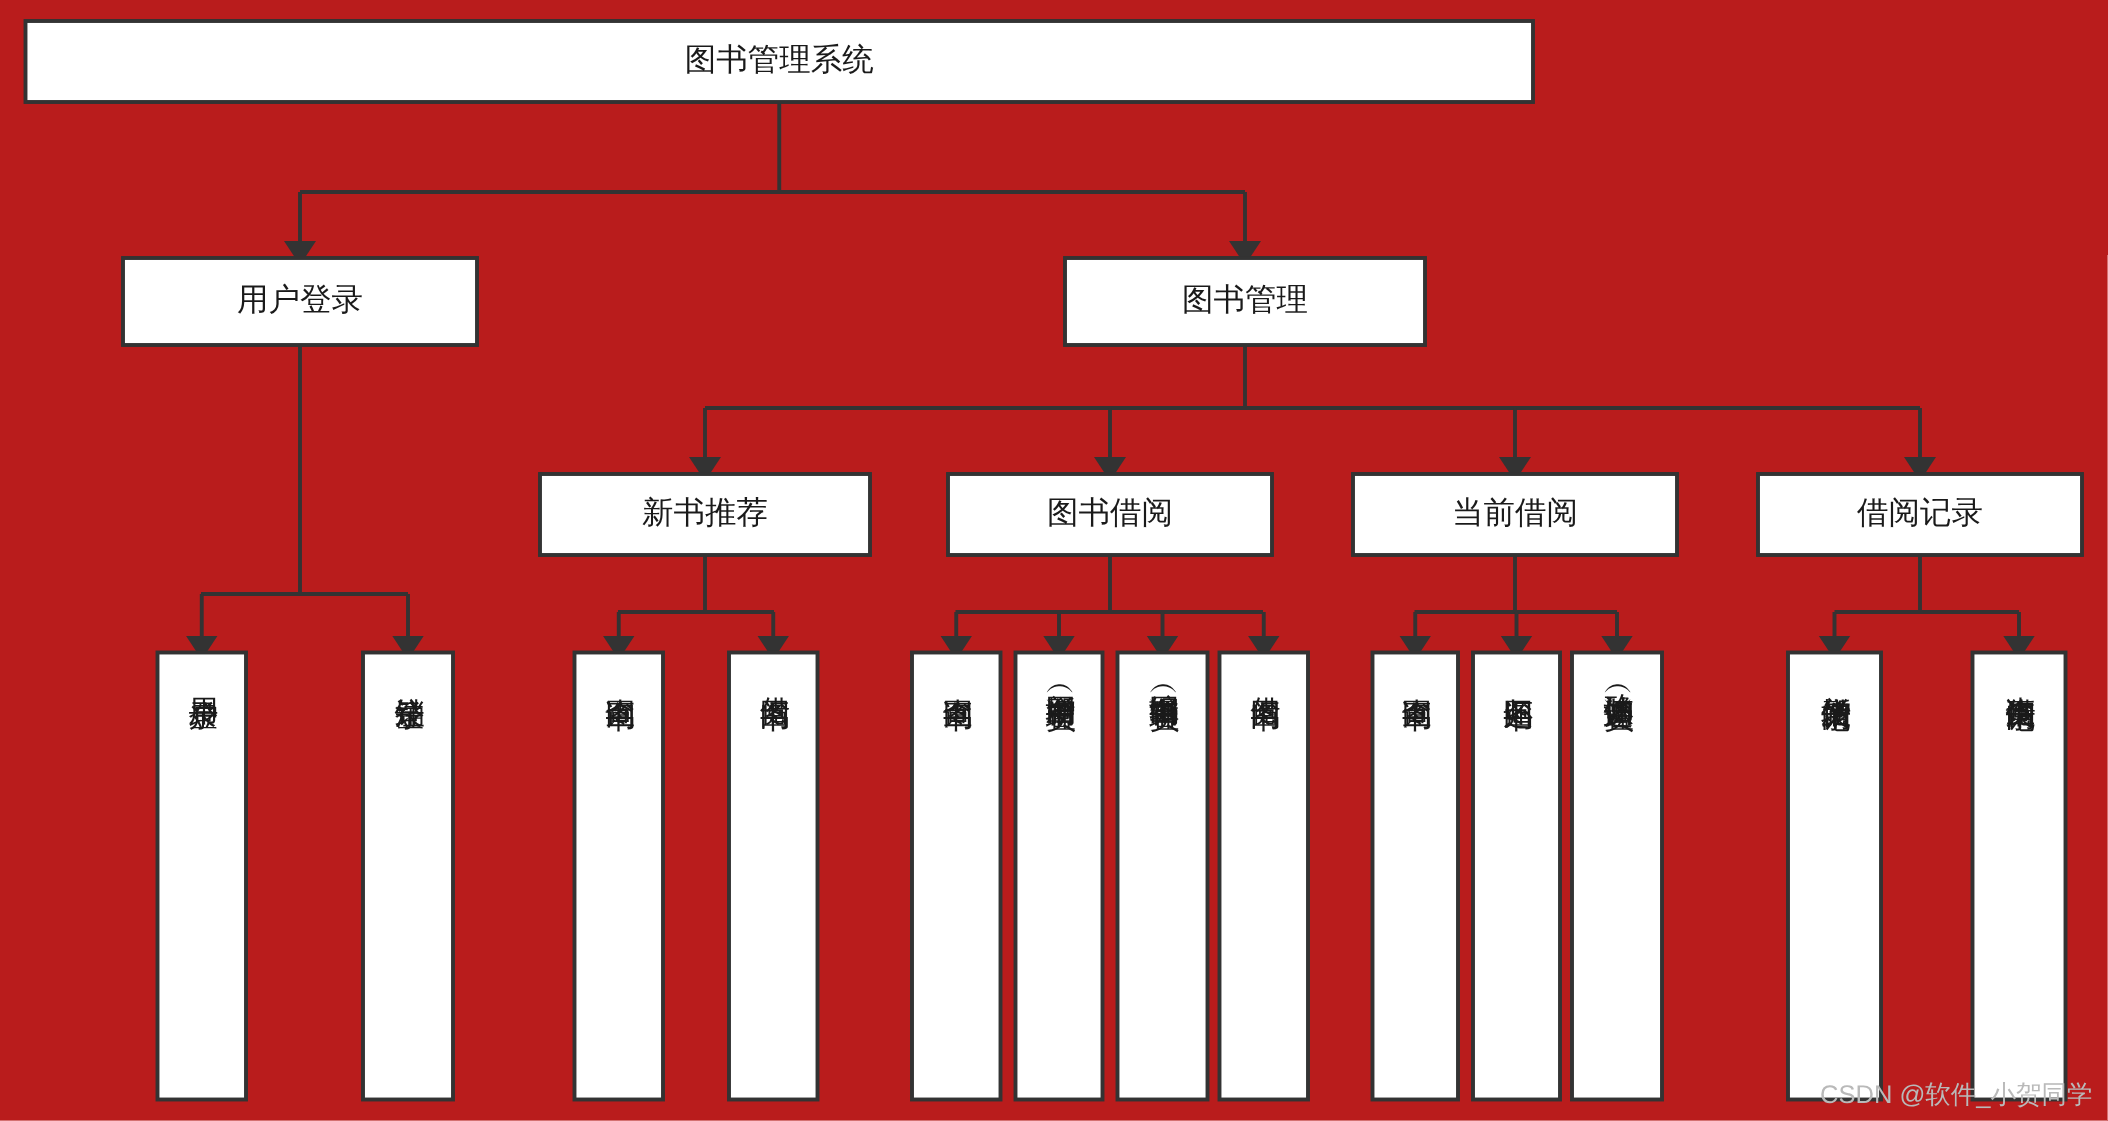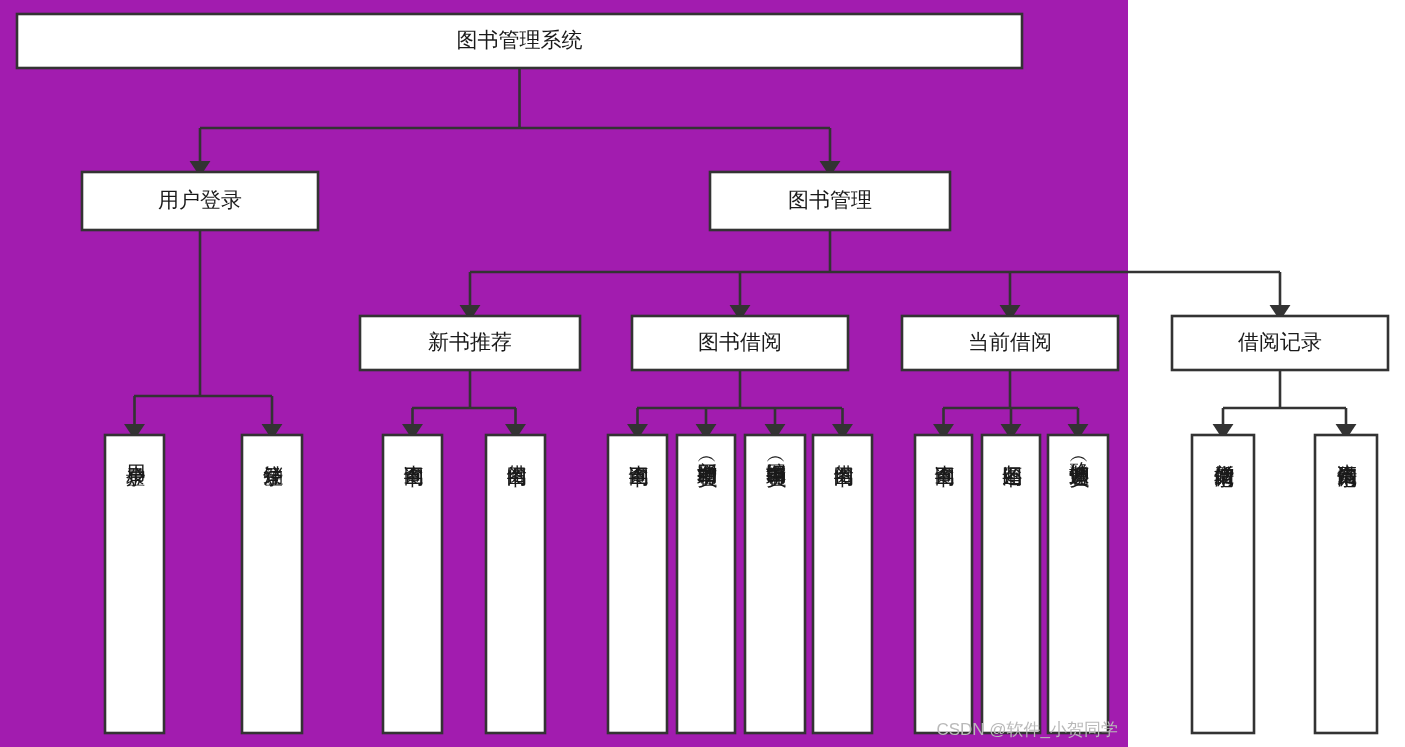--- a/index.html
+++ b/index.html
@@ -1,20 +1,20 @@
 <!DOCTYPE html>
 <html><head>
 <meta charset="utf-8">
 <style>
   html,body{margin:0;padding:0;background:#ffffff;}
   body{
     font-family:"Liberation Sans","DejaVu Sans",sans-serif;
     width:1405px;height:747px;overflow:hidden;
   }
-  #diagram-root{position:relative;width:1128px;height:747px;background:#a21caf;}
+  #diagram-root{position:relative;width:1405px;height:747px;background:#b91c1c;}
   svg#chart{position:absolute;left:0;top:0;width:1405px;height:747px;display:block;}
   .node-rect{fill:#ffffff;stroke:#333333;stroke-width:2.6;}
   .edge{stroke:#333333;stroke-width:2.6;fill:none;}
   .node-label{
     font-family:"Liberation Sans","DejaVu Sans",sans-serif;
     fill:#1a1a1a;
     font-size:21px;
     text-anchor:middle;
     dominant-baseline:middle;
   }

